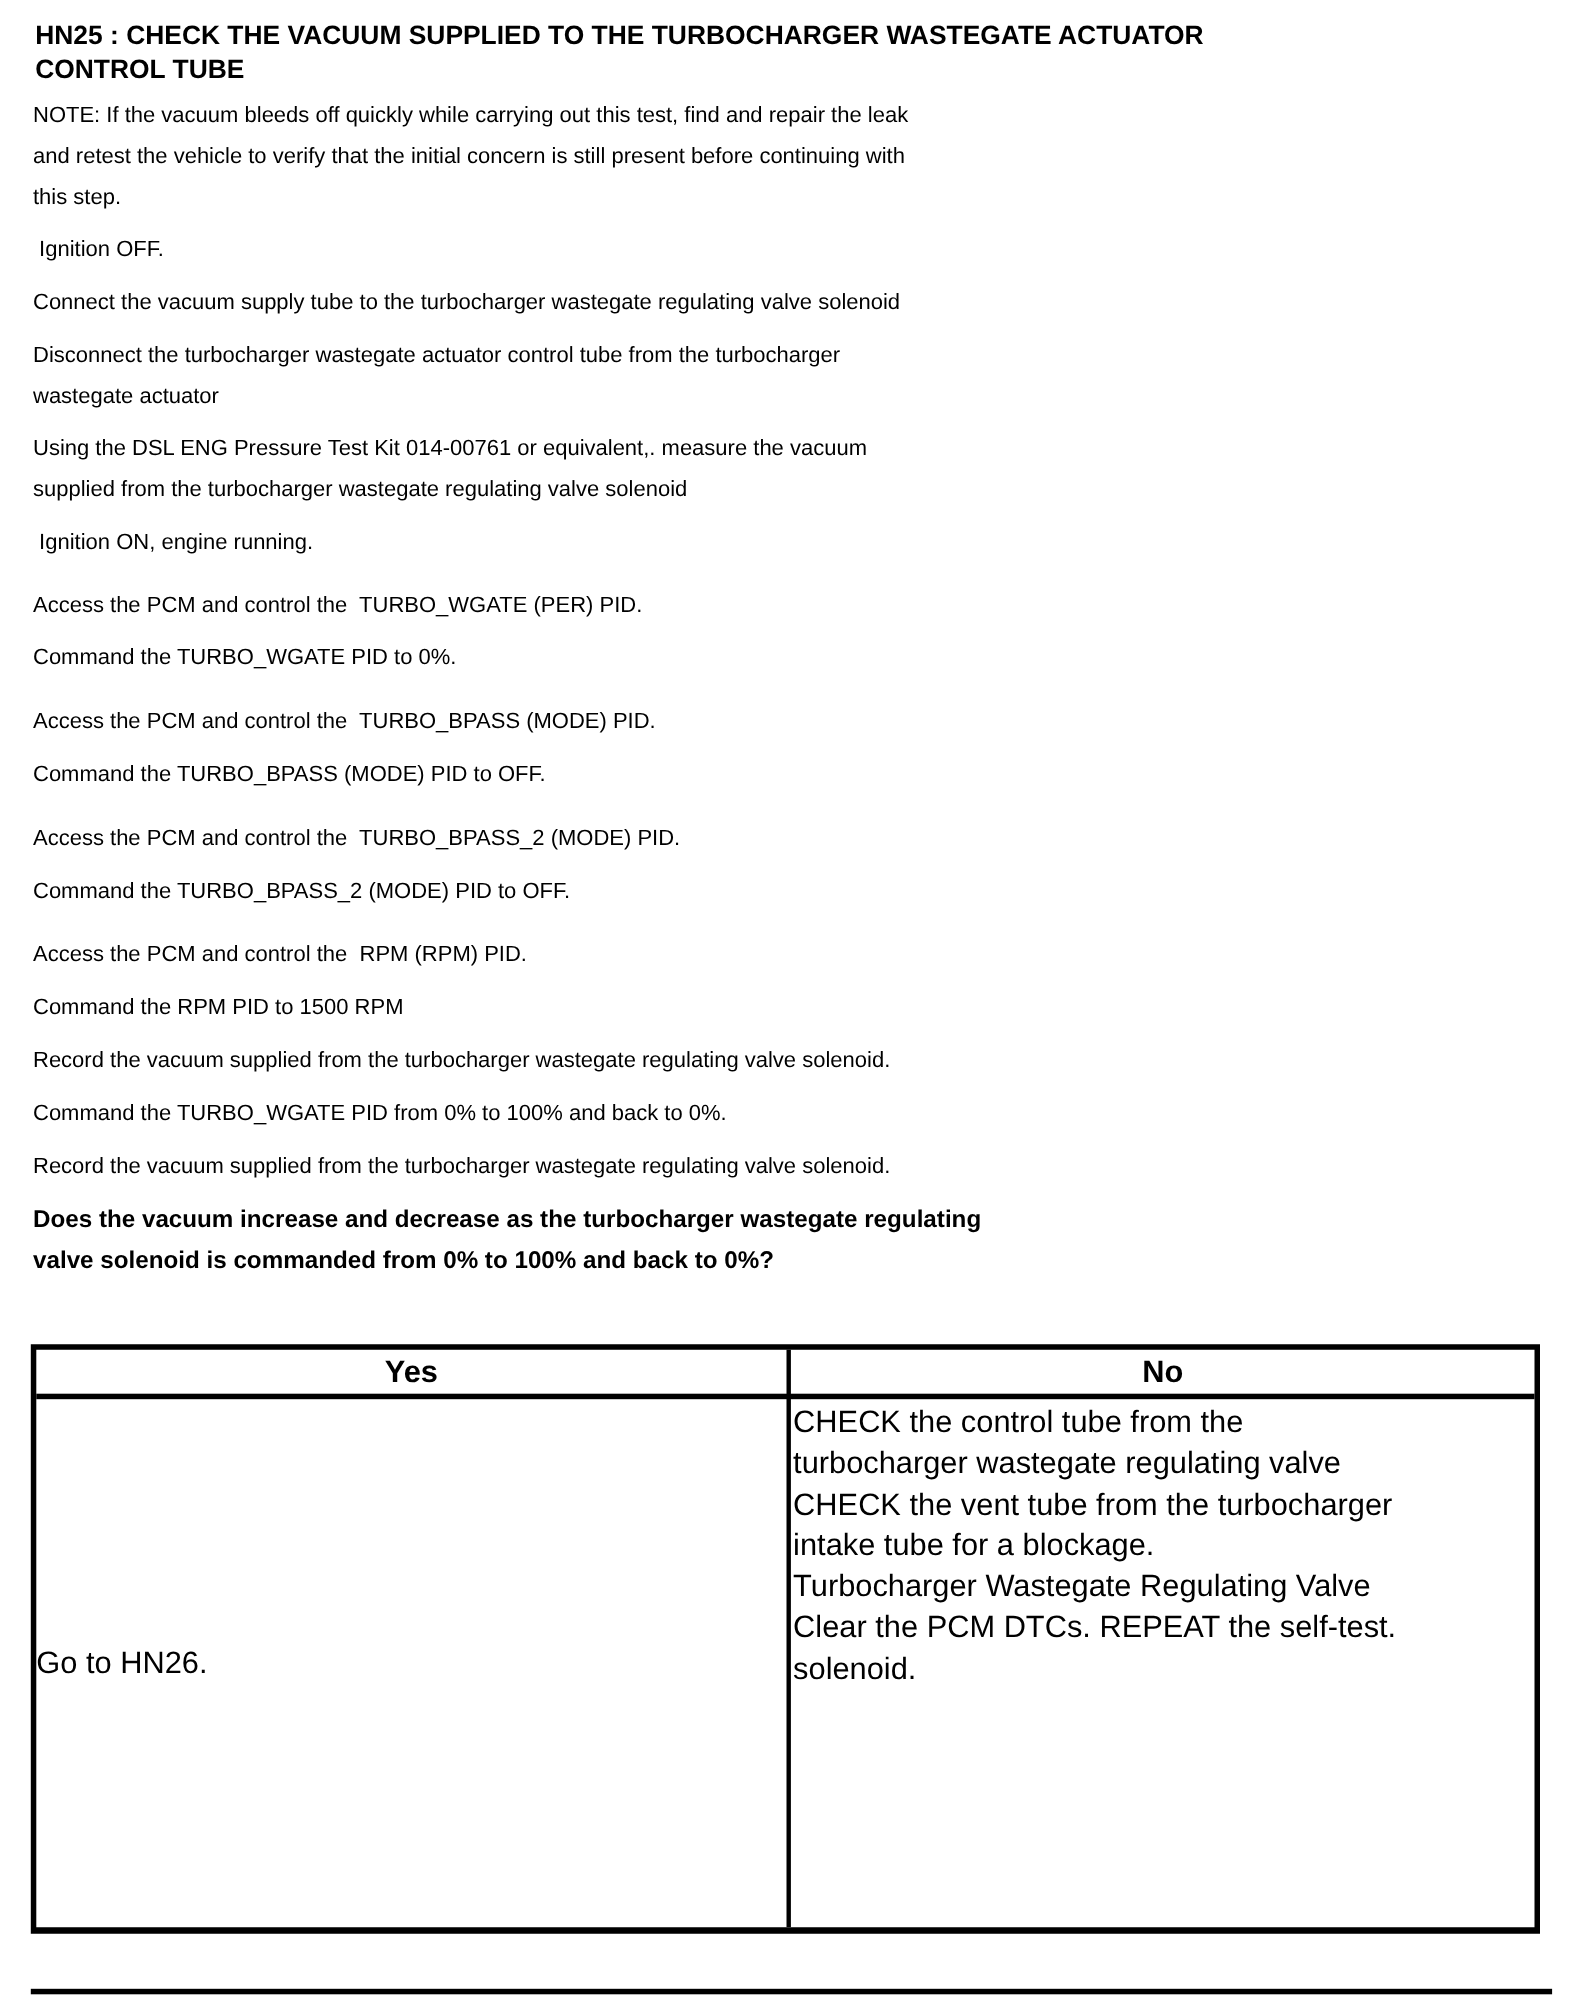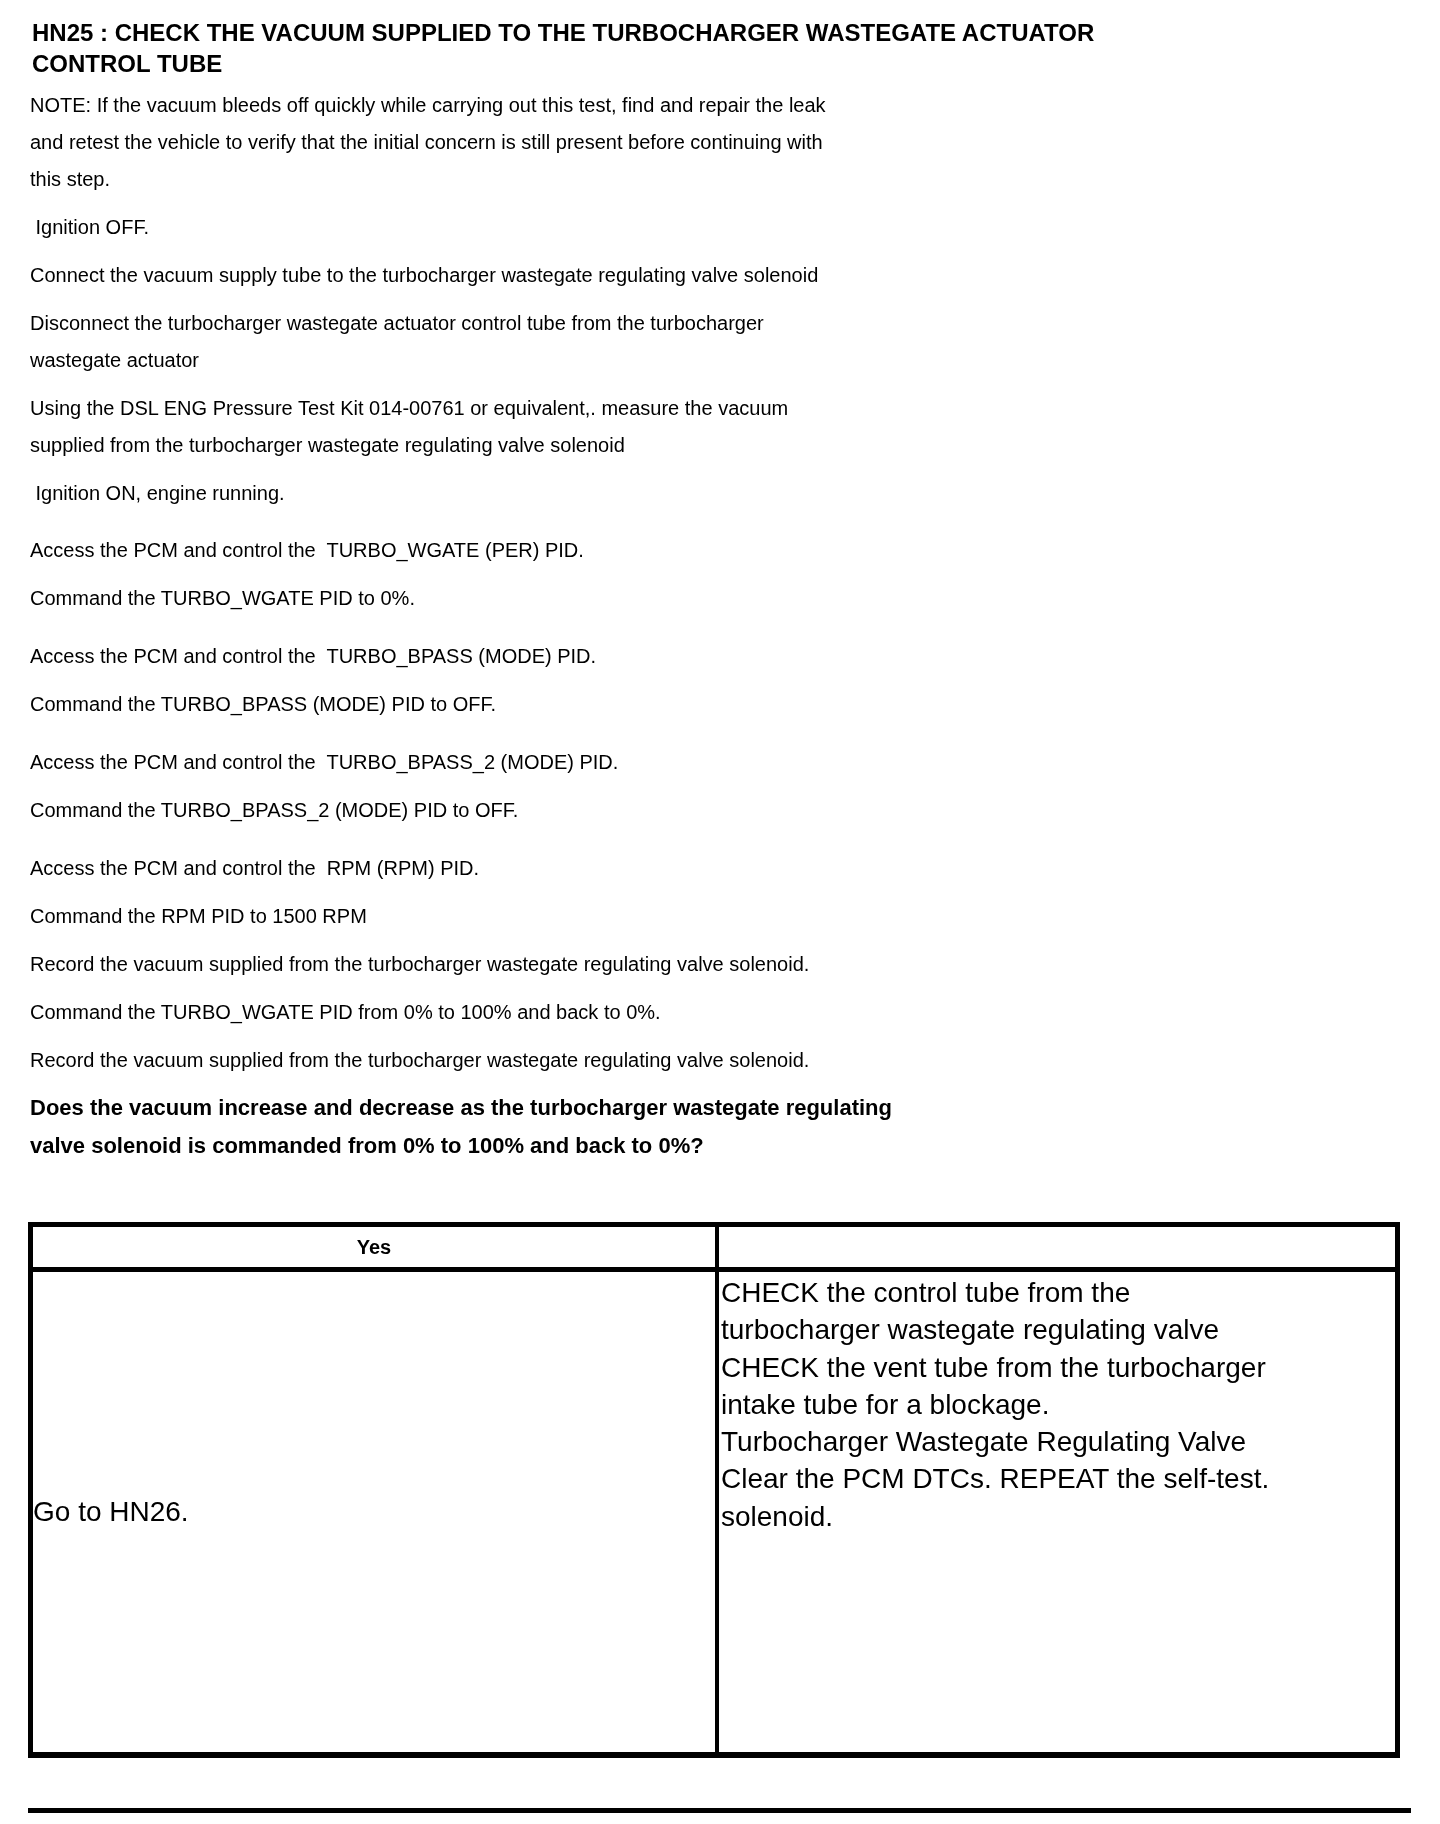--- a/index.html
+++ b/index.html
@@ -7,21 +7,21 @@
          font-family: "Liberation Sans", sans-serif; color: #000000; }
   .ln { position: absolute; left: 30px; white-space: nowrap; line-height: 1; }
   .title { font-weight: bold; font-size: 24px; left: 32px; }
   .body { font-size: 20px; }
   .q { font-size: 22px; font-weight: bold; }
   .tbl { position: absolute; left: 28px; top: 1222px; width: 1372px; height: 536px;
          box-sizing: border-box; border: 5px solid #000; border-bottom-width: 6px; }
   .hdr-div { position: absolute; left: 0; right: 0; top: 40px; height: 5px; background: #000; }
   .col-div { position: absolute; top: 0; bottom: 0; left: 682px; width: 4px; background: #000; }
   .hcell { position: absolute; top: 0; height: 40px; display: flex; align-items: center; justify-content: center;
-           font-weight: bold; font-size: 20px; }
+           font-weight: bold; font-size: 28px; }
   .yes-cell { position: absolute; left: 0; width: 682px; top: 45px; bottom: 0; display: flex;
               align-items: center; justify-content: flex-start; font-size: 28px; }
   .no-cell { position: absolute; left: 688px; right: 2px; top: 47px; font-size: 28px; line-height: 37.3px; }
   .no-cell div { white-space: nowrap; }
   .rule { position: absolute; left: 28px; top: 1808px; width: 1383px; height: 5px; background: #000; }
 </style>
 </head>
 <body>
 
 <div>
@@ -55,20 +55,21 @@
     <div class="ln body" style="top:1050px">Record the vacuum supplied from the turbocharger wastegate regulating valve solenoid.</div>
   </div>
 
   <div>
     <div class="ln q" style="top:1097px">Does the vacuum increase and decrease as the turbocharger wastegate regulating</div>
     <div class="ln q" style="top:1135px">valve solenoid is commanded from 0% to 100% and back to 0%?</div>
   </div>
 
   <div class="tbl">
     <div class="hcell" style="left:0; width:682px">Yes</div>
+    <div class="hcell" style="left:686px; right:0">No</div>
     <div class="hdr-div"></div>
     <div class="col-div"></div>
     <div class="yes-cell">
       <span>Go to HN26.</span>
     </div>
     <div class="no-cell">
       <div>CHECK the control tube from the</div>
       <div>turbocharger wastegate regulating valve</div>
       <div>CHECK the vent tube from the turbocharger</div>
       <div>intake tube for a blockage.</div>

